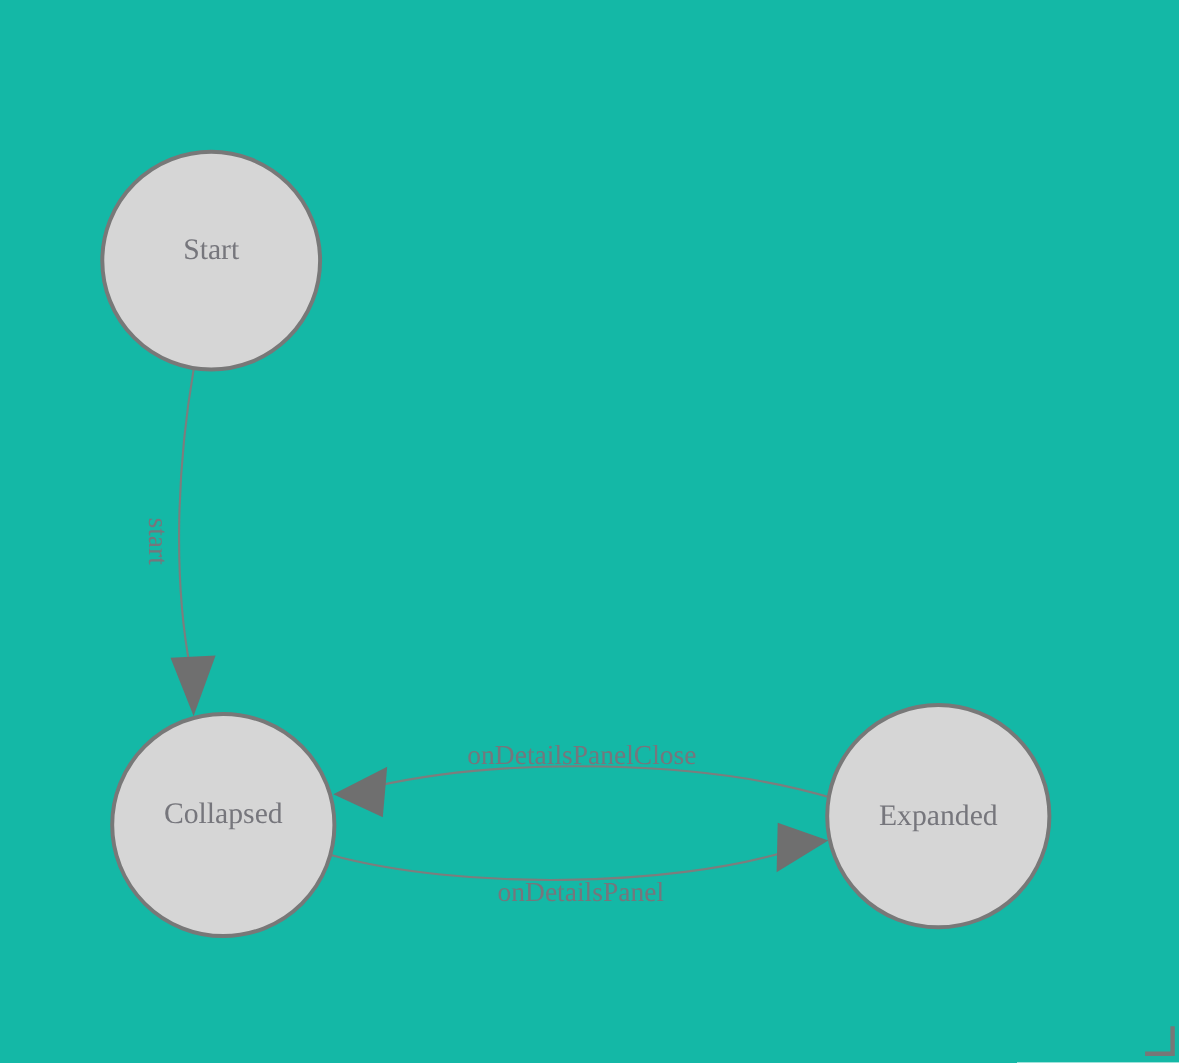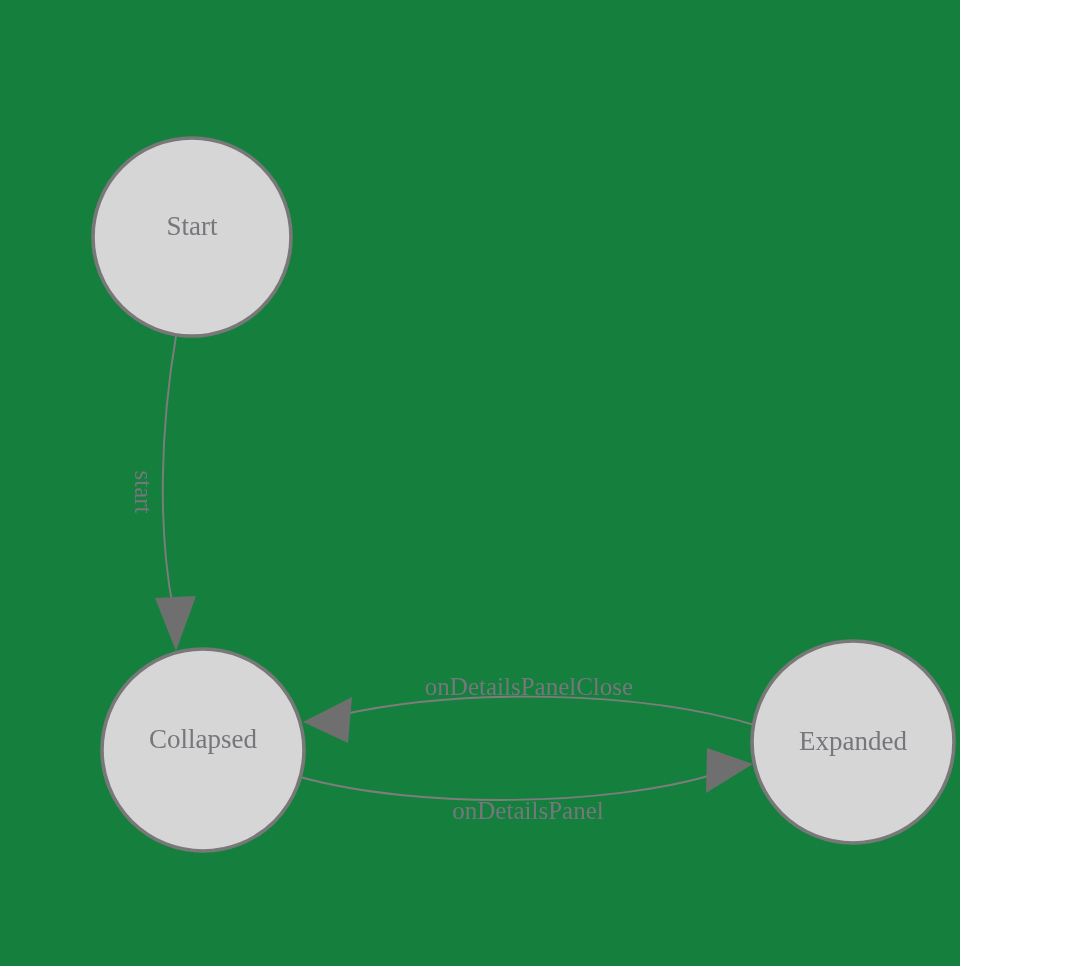--- a/index.html
+++ b/index.html
@@ -6,23 +6,23 @@
   html, body {
     margin: 0;
     padding: 0;
     background: #ffffff;
   }
   body {
     font-family: "Liberation Serif", serif;
   }
   #canvas-root {
     position: relative;
-    width: 960px;
+    width: 1072px;
     height: 966px;
-    background: #15803d;
+    background: #14b8a6;
     overflow: hidden;
   }
   #diagram-svg {
     position: absolute;
     top: 0;
     left: 0;
     width: 1072px;
     height: 966px;
     display: block;
   }

